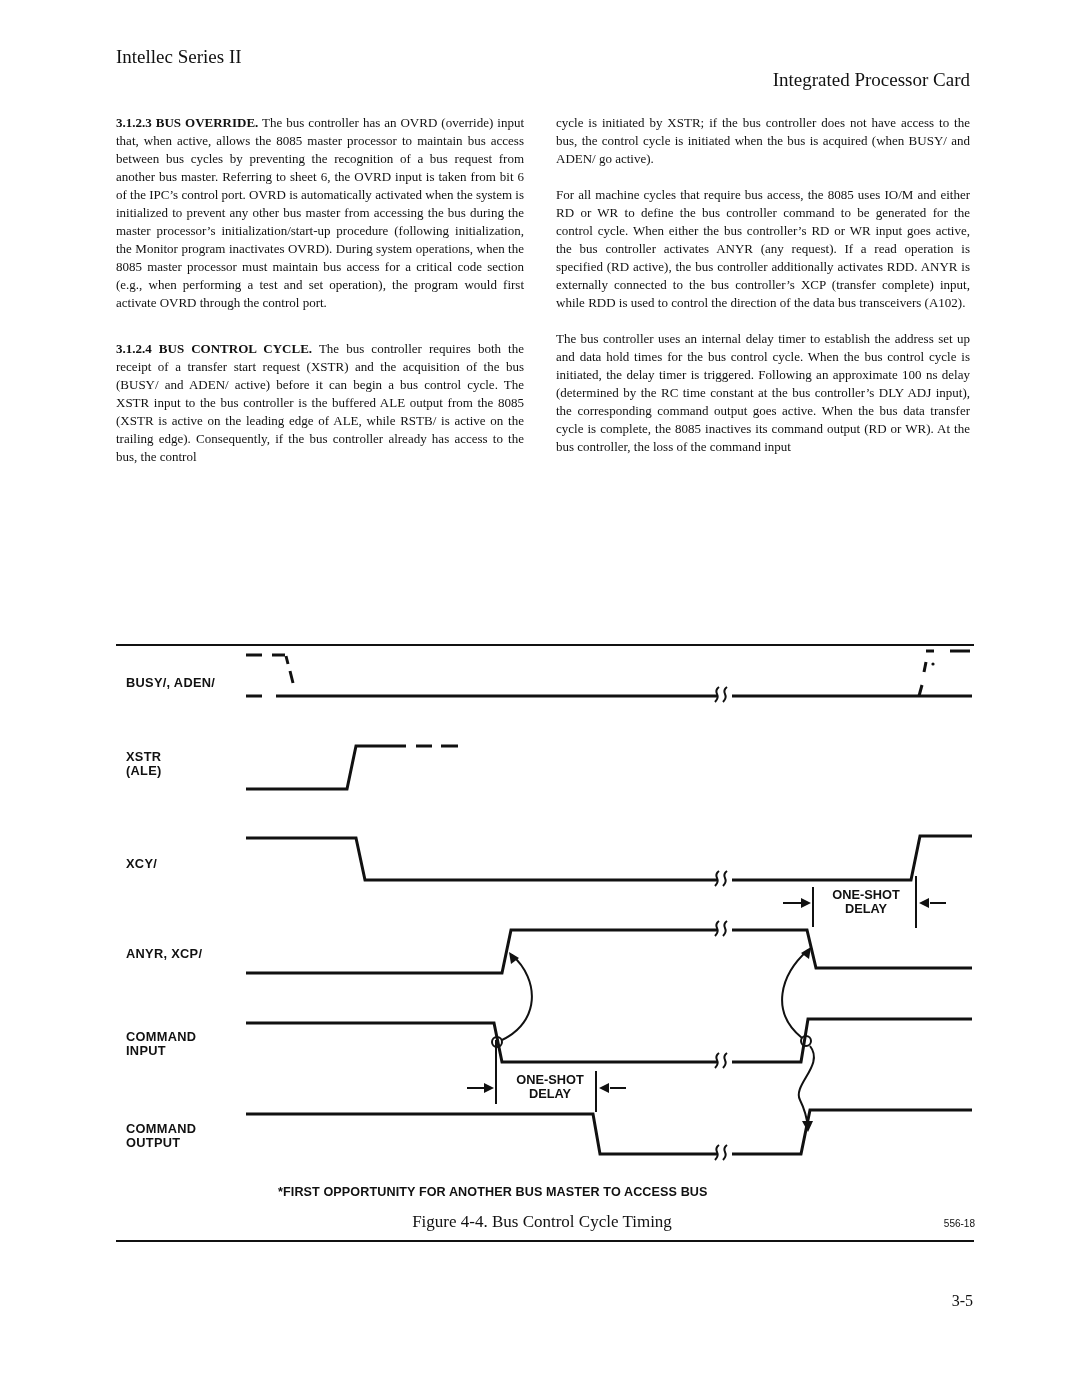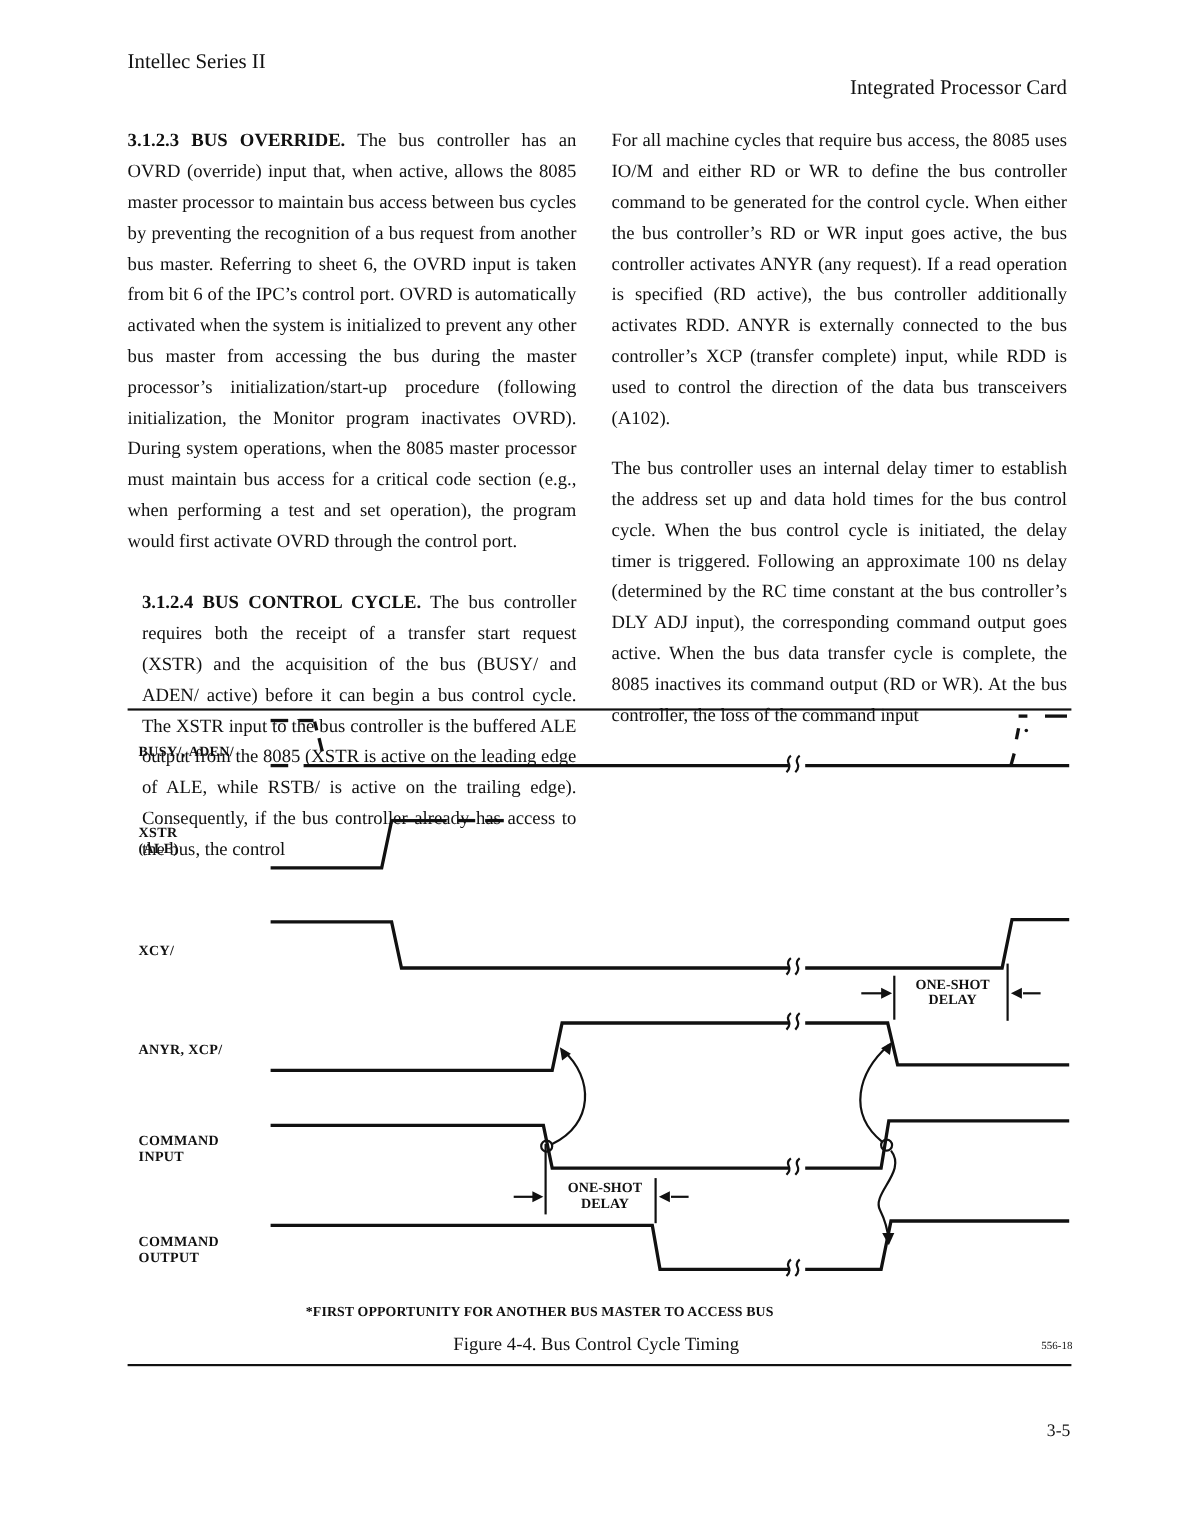--- a/index.html
+++ b/index.html
@@ -1,26 +1,26 @@
 <!DOCTYPE html>
 <html><head>
 <meta charset="utf-8">
 <style>
   html, body { margin: 0; padding: 0; background: #ffffff; }
   body { width: 1080px; height: 1397px; position: relative; overflow: hidden; color: #111; }
   .serif { font-family: "Liberation Serif", "DejaVu Serif", serif; }
-  .sans { font-family: Liberation Serif, serif; }
+  .sans { font-family: Liberation Sans, sans-serif; }
   .hdr { position: absolute; top: 46px; font-size: 19px; }
   .hdr-left { left: 116px; }
   .hdr-right { right: 110px; margin-top: 23px; }
-  .col { position: absolute; top: 114px; width: 408px; font-size: 17px; line-height: 28px; text-align: justify; }
+  .col { position: absolute; top: 114px; width: 408px; font-size: 13px; line-height: 18px; text-align: justify; }
   .col-left { left: 116px; }
   .col-right { left: 556px; width: 414px; }
   .para { margin: 0 0 18px 0; }
-  .para.gap-big { margin-top: 28px; margin-left: 13px; }
+  .para.gap-big { margin-top: 28px; }
   .heading { font-weight: bold; }
   .rule { position: absolute; left: 116px; width: 858px; height: 2px; background: #111; }
   .sig-label { position: absolute; left: 126px; font-size: 12.8px; font-weight: bold; line-height: 14px; letter-spacing: 0.3px; }
   .note { position: absolute; left: 246px; top: 1185px; font-size: 12.6px; font-weight: bold; letter-spacing: 0.1px; margin-left: 32px; }
   .caption { position: absolute; left: 0; width: 1080px; top: 1212px; text-align: center; font-size: 17px; }
   .caption-inner { position: relative; left: 2px; }
   .figno { position: absolute; right: 105px; top: 1218px; font-size: 10px; }
   .pageno { position: absolute; right: 107px; top: 1292px; font-size: 16px; }
   .delay-lbl { position: absolute; font-size: 12.8px; font-weight: bold; text-align: center; line-height: 14px; }
   svg.diagram { position: absolute; left: 0; top: 0; }
@@ -36,20 +36,21 @@
     <span class="heading">3.1.2.3 BUS OVERRIDE.</span>
     <span>The bus controller has an OVRD (override) input that, when active, allows the 8085 master processor to maintain bus access between bus cycles by preventing the recognition of a bus request from another bus master. Referring to sheet 6, the OVRD input is taken from bit 6 of the IPC’s control port. OVRD is automatically activated when the system is initialized to prevent any other bus master from accessing the bus during the master processor’s initialization/start-up procedure (following initialization, the Monitor program inactivates OVRD). During system operations, when the 8085 master processor must maintain bus access for a critical code section (e.g., when performing a test and set operation), the program would first activate OVRD through the control port.</span>
   </p>
   <p class="para gap-big">
     <span class="heading">3.1.2.4 BUS CONTROL CYCLE.</span>
     <span>The bus controller requires both the receipt of a transfer start request (XSTR) and the acquisition of the bus (BUSY/ and ADEN/ active) before it can begin a bus control cycle. The XSTR input to the bus controller is the buffered ALE output from the 8085 (XSTR is active on the leading edge of ALE, while RSTB/ is active on the trailing edge). Consequently, if the bus controller already has access to the bus, the control</span>
   </p>
 </div>
 
 <div class="col col-right serif">
+  <p class="para">cycle is initiated by XSTR; if the bus controller does not have access to the bus, the control cycle is initiated when the bus is acquired (when BUSY/ and ADEN/ go active).</p>
   <p class="para">For all machine cycles that require bus access, the 8085 uses IO/M and either RD or WR to define the bus controller command to be generated for the control cycle. When either the bus controller’s RD or WR input goes active, the bus controller activates ANYR (any request). If a read operation is specified (RD active), the bus controller additionally activates RDD. ANYR is externally connected to the bus controller’s XCP (transfer complete) input, while RDD is used to control the direction of the data bus transceivers (A102).</p>
   <p class="para">The bus controller uses an internal delay timer to establish the address set up and data hold times for the bus control cycle. When the bus control cycle is initiated, the delay timer is triggered. Following an approximate 100 ns delay (determined by the RC time constant at the bus controller’s DLY ADJ input), the corresponding command output goes active. When the bus data transfer cycle is complete, the 8085 inactives its command output (RD or WR). At the bus controller, the loss of the command input</p>
 </div>
 
 <div class="rule" style="top:644px;"></div>
 
 <div class="sig-label sans" style="top:676px;">BUSY/, ADEN/</div>
 <div class="sig-label sans" style="top:750px;">
   <div>XSTR</div>
   <div>(ALE)</div>

